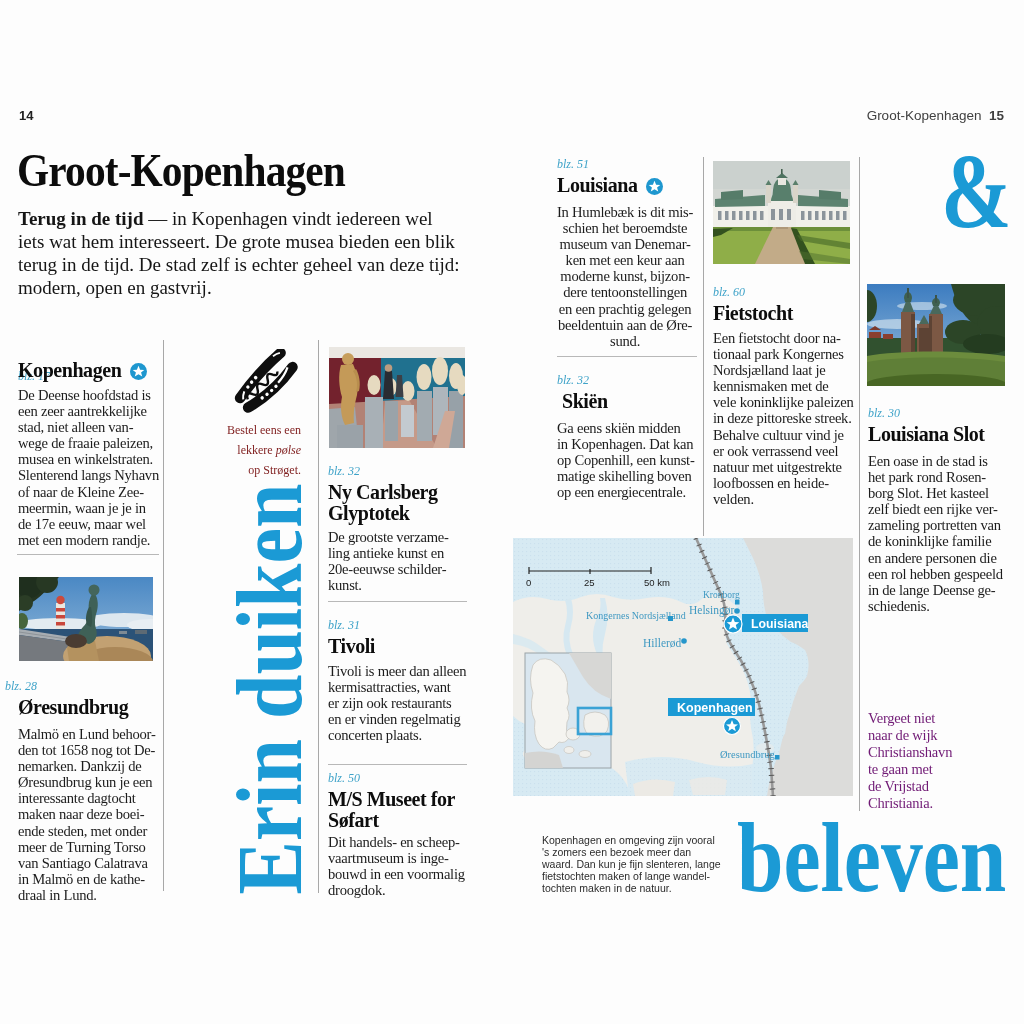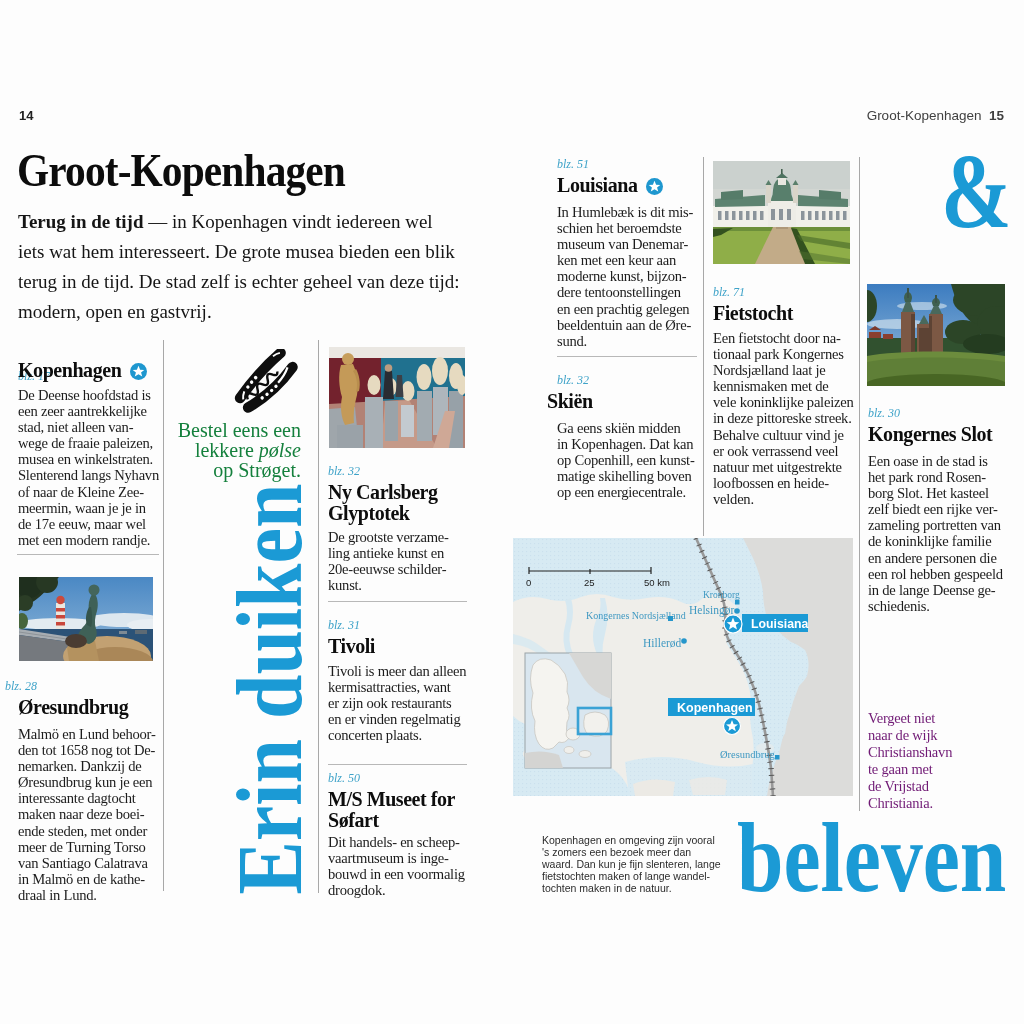--- a/index.html
+++ b/index.html
@@ -16,21 +16,21 @@
   .star{display:inline-block;vertical-align:-3px;margin-left:4px;}
 </style>
 </head>
 <body>
 
 <div class="abs sans" style="left:19px;top:108px;font-size:13px;font-weight:bold;color:#222;">14</div>
 <div class="abs sans" style="right:20px;top:108px;font-size:13.5px;color:#404040;">Groot-Kopenhagen&nbsp; <b>15</b></div>
 
 <div class="abs" id="h1" style="left:17px;top:143px;font-size:47px;font-weight:bold;color:#0c0c0c;letter-spacing:-1px;transform-origin:0 0;transform:scaleX(0.881);">Groot-Kopenhagen</div>
 
-<div class="abs" style="left:18px;top:207px;font-size:19px;line-height:30px;color:#151515;">
+<div class="abs" style="left:18px;top:207px;font-size:19px;line-height:23px;color:#151515;">
 <b>Terug in de tijd</b> — in Kopenhagen vindt iedereen wel<br>
 iets wat hem interesseert. De grote musea bieden een blik<br>
 terug in de tijd. De stad zelf is echter geheel van deze tijd:<br>
 modern, open en gastvrij.
 </div>
 
 <div class="rule" style="left:163px;top:340px;height:551px;"></div>
 <div class="rule" style="left:318px;top:340px;height:553px;"></div>
 <div class="rule" style="left:703px;top:157px;height:379px;"></div>
 <div class="rule" style="left:859px;top:157px;height:654px;"></div>
@@ -103,21 +103,21 @@
 <circle cx="20" cy="43.1" r="1.7"></circle>
           <circle cx="26" cy="43.5" r="1.7"></circle>
           <circle cx="32" cy="43.5" r="1.7"></circle>
           <circle cx="38" cy="43.1" r="1.7"></circle>
 </g>
 <path d="M4.5 32 Q 6.5 28.8 10.5 26.6" fill="none" stroke="#fff" stroke-width="2"></path>
 <path d="M42 41.7 Q 52 40.3 59 36" fill="none" stroke="#fff" stroke-width="2.2"></path>
 <path d="M55 18.2 Q 59.5 18.3 62.5 20" fill="none" stroke="#fff" stroke-width="1.8"></path>
 </g>
 </svg></div>
-<div class="abs" style="left:160px;top:420px;width:141px;text-align:right;font-size:20px;line-height:20px;color:#15803d;">
+<div class="abs" style="left:160px;top:420px;width:141px;text-align:right;font-size:12px;line-height:20px;color:#7f1d1d;">
 Bestel eens een<br>lekkere <i>pølse</i><br>op Strøget.
 </div>
 <div class="abs blue" id="erin" style="left:0px;top:639px;width:540px;height:100px;line-height:100px;text-align:center;font-size:97px;font-weight:bold;transform:rotate(-90deg) scale(0.824,0.97);white-space:nowrap;">Erin duiken</div>
 
 <div class="abs" id="photo2" style="left:329px;top:347px;width:136px;height:101px;">
 <svg width="136" height="101" viewBox="0 0 136 101">
 <rect width="136" height="101" fill="#20718f"></rect>
 <rect x="0" y="0" width="136" height="11" fill="#eae7e2"></rect>
 <rect x="0" y="11" width="52" height="46" fill="#73222d"></rect>
 <path d="M0 57 L136 49 L136 101 L0 101 Z" fill="#b28275"></path>
@@ -171,26 +171,26 @@
 Dit handels- en scheep-<br>vaartmuseum is inge-<br>bouwd in een voormalig<br>droogdok.
 </div>
 
 <div class="abs blz" style="left:557px;top:157px;">blz. 51</div>
 <div class="abs" style="left:557px;top:175px;">
     <h2>Louisiana <span class="star"><svg width="17" height="17" viewBox="0 0 20 20" style="display:inline-block">
           <circle cx="10" cy="10" r="10" fill="#1e97cf"></circle>
           <path d="M10 3.2 L11.9 8.0 L16.8 8.2 L13.0 11.2 L14.4 16.0 L10 13.2 L5.6 16.0 L7.0 11.2 L3.2 8.2 L8.1 8.0 Z" fill="#fff"></path>
         </svg></span></h2>
   </div>
-<div class="abs bodytxt" style="left:557px;top:204px;">
+<div class="abs bodytxt" style="left:557px;top:204px;text-align:center;">
 In Humlebæk is dit mis-<br>schien het beroemdste<br>museum van Denemar-<br>ken met een keur aan<br>moderne kunst, bijzon-<br>dere tentoonstellingen<br>en een prachtig gelegen<br>beeldentuin aan de Øre-<br>sund.
 </div>
 <div class="hdiv" style="left:557px;top:356px;width:140px;"></div>
 <div class="abs blz" style="left:557px;top:373px;">blz. 32</div>
-<div class="abs" style="left:547px;top:391px;">
+<div class="abs" style="left:562px;top:391px;">
     <h2>Skiën</h2>
   </div>
 <div class="abs bodytxt" style="left:557px;top:420px;">
 Ga eens skiën midden<br>in Kopenhagen. Dat kan<br>op Copenhill, een kunst-<br>matige skihelling boven<br>op een energiecentrale.
 </div>
 
 <div class="abs" id="map" style="left:513px;top:538px;width:340px;height:258px;">
 <svg width="340" height="258" viewBox="0 0 340 258">
 <defs>
 <pattern id="dots" width="4" height="4" patternUnits="userSpaceOnUse">
@@ -317,21 +317,21 @@
 
 <rect x="0" y="66" width="137" height="37" fill="#8fae48"></rect>
 <path d="M0 66 L137 66 L137 70 L0 70 Z" fill="#6c8f3a"></path>
 <path d="M60 66 L78 66 L96 103 L42 103 Z" fill="#c2ab88"></path>
 <path d="M63 66 L75 66 L75 68 L63 68 Z" fill="#ae9778"></path>
 <path d="M78 67 L84 68 L102 103 L92 103 Z" fill="#33511f"></path>
 <path d="M0 68 L20 67 L8 74 L0 76 Z" fill="#33511f"></path>
 <path d="M84 74 L137 82 L137 88 L88 80 Z" fill="#4a6b2a" opacity="0.65"></path>
 <path d="M86 90 L137 98 L137 103 L90 98 Z" fill="#50702d" opacity="0.5"></path>
 </svg></div>
-<div class="abs blz" style="left:713px;top:285px;">blz. 71</div>
+<div class="abs blz" style="left:713px;top:285px;">blz. 60</div>
 <div class="abs" style="left:713px;top:303px;">
     <h2>Fietstocht</h2>
   </div>
 <div class="abs bodytxt" style="left:713px;top:330px;">
 Een fietstocht door na-<br>tionaal park Kongernes<br>Nordsjælland laat je<br>kennismaken met de<br>vele koninklijke paleizen<br>in deze pittoreske streek.<br>Behalve cultuur vind je<br>er ook verrassend veel<br>natuur met uitgestrekte<br>loofbossen en heide-<br>velden.
 </div>
 
 <div class="abs blue" id="amp" style="left:941px;top:131px;font-size:106px;font-weight:bold;transform-origin:0 0;transform:scaleX(0.8);">&amp;</div>
 <div class="abs" id="photo4" style="left:867px;top:284px;width:138px;height:102px;">
 <svg width="138" height="102" viewBox="0 0 138 102">
@@ -374,20 +374,20 @@
         <rect x="2" y="48" width="12" height="6"></rect>
         <rect x="16" y="50" width="10" height="5"></rect>
       </g>
 <path d="M2 46 l6 -4 6 4z" fill="#7c392a"></path>
 <rect x="0" y="72" width="138" height="30" fill="#5f7f37"></rect>
 <path d="M0 72 C30 66 100 66 138 72 L138 78 C100 72 30 72 0 78 Z" fill="#6c8c3d"></path>
 <ellipse cx="69" cy="100" rx="70" ry="10" fill="#42601f" opacity="0.8"></ellipse>
 </svg></div>
 <div class="abs blz" style="left:868px;top:406px;">blz. 30</div>
 <div class="abs" style="left:868px;top:424px;">
-    <h2>Kongernes Slot</h2>
+    <h2>Louisiana Slot</h2>
   </div>
 <div class="abs bodytxt" style="left:868px;top:453px;">
 Een oase in de stad is<br>het park rond Rosen-<br>borg Slot. Het kasteel<br>zelf biedt een rijke ver-<br>zameling portretten van<br>de koninklijke familie<br>en andere personen die<br>een rol hebben gespeeld<br>in de lange Deense ge-<br>schiedenis.
 </div>
 <div class="abs" style="left:868px;top:710px;font-size:14.5px;line-height:17px;letter-spacing:-0.2px;color:#701a75;">
 Vergeet niet<br>naar de wijk<br>Christianshavn<br>te gaan met<br>de Vrijstad<br>Christiania.
 </div>
 
 </body></html>

